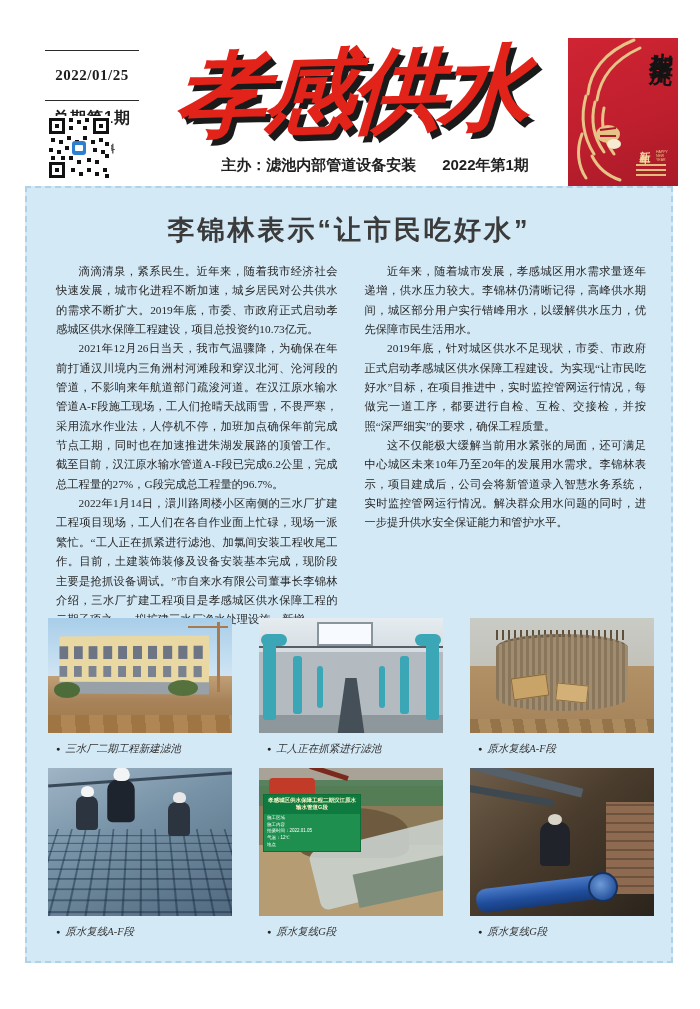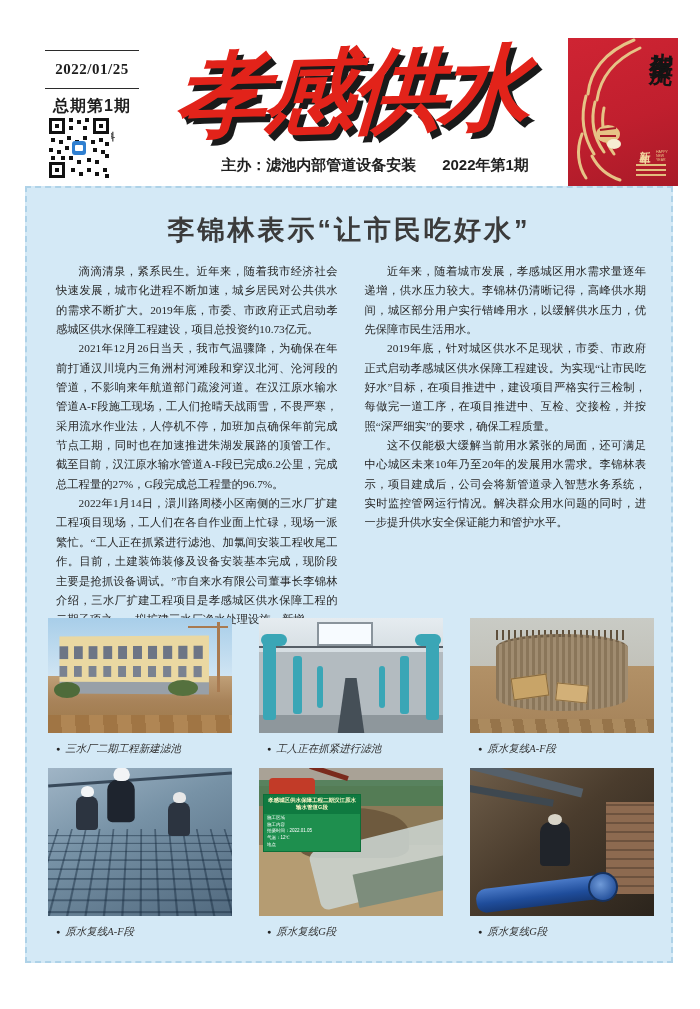--- a/index.html
+++ b/index.html
@@ -4,21 +4,21 @@
 <style>
   html,body{margin:0;padding:0;background:#ffffff;}
   .page{position:relative;width:700px;height:1009px;background:#ffffff;overflow:hidden;
         border-right:2px solid #e2e2e2;border-bottom:2px solid #ececec;
         font-family:"Liberation Serif", serif;color:#2e2e2e;}
 
   
   .mast-left{position:absolute;left:45px;top:50px;width:94px;text-align:center;
              font-family:"Liberation Sans", sans-serif;}
   .mast-date{border-top:1.5px solid #2b2b2b;border-bottom:1.5px solid #2b2b2b;
-             padding:10px 0;font-family:"Liberation Serif", serif;font-weight:bold;
+             padding:16px 0;font-family:"Liberation Serif", serif;font-weight:bold;
              font-size:15px;color:#1d1d1d;letter-spacing:.5px;}
   .mast-issue{margin-top:7px;font-size:16px;font-weight:bold;color:#1d1d1d;letter-spacing:1px;}
   .mast-internal{margin-top:13px;font-size:10px;font-weight:bold;color:#333;letter-spacing:3px;}
   .qr{position:absolute;left:47px;top:116px;width:64px;height:64px;background:#fff;}
   .qr svg{display:block;}
 
   .mast-title{position:absolute;left:145px;top:26px;width:412px;height:132px;
               display:flex;align-items:center;justify-content:center;
               font-family:"DejaVu Sans", sans-serif;font-weight:900;font-style:italic;
               font-size:92px;line-height:1;color:#e2231a;letter-spacing:-4px;
@@ -263,21 +263,21 @@
     <div class="headline">李锦林表示“让市民吃好水”</div>
 
     <div class="cols">
       <div class="col">
         <p>滴滴清泉，紧系民生。近年来，随着我市经济社会快速发展，城市化进程不断加速，城乡居民对公共供水的需求不断扩大。2019年底，市委、市政府正式启动孝感城区供水保障工程建设，项目总投资约10.73亿元。</p>
         <p>2021年12月26日当天，我市气温骤降，为确保在年前打通汉川境内三角洲村河滩段和穿汉北河、沦河段的管道，不影响来年航道部门疏浚河道。在汉江原水输水管道A-F段施工现场，工人们抢晴天战雨雪，不畏严寒，采用流水作业法，人停机不停，加班加点确保年前完成节点工期，同时也在加速推进朱湖发展路的顶管工作。截至目前，汉江原水输水管道A-F段已完成6.2公里，完成总工程量的27%，G段完成总工程量的96.7%。</p>
         <p>2022年1月14日，澴川路周楼小区南侧的三水厂扩建工程项目现场，工人们在各自作业面上忙碌，现场一派繁忙。“工人正在抓紧进行滤池、加氯间安装工程收尾工作。目前，土建装饰装修及设备安装基本完成，现阶段主要是抢抓设备调试。”市自来水有限公司董事长李锦林介绍，三水厂扩建工程项目是孝感城区供水保障工程的二期子项之一，拟扩建三水厂净水处理设施，新增</p>
       </div>
       <div class="col">
         <p>近年来，随着城市发展，孝感城区用水需求量逐年递增，供水压力较大。李锦林仍清晰记得，高峰供水期间，城区部分用户实行错峰用水，以缓解供水压力，优先保障市民生活用水。</p>
-        <p>2019年底，针对城区供水不足现状，市委、市政府正式启动孝感城区供水保障工程建设。为实现“让市民吃好水”目标，在项目推进中，建设项目严格实行三检制，每做完一道工序，在项目推进中、互检、交接检，并按照“深严细实”的要求，确保工程质量。</p>
+        <p>2019年底，针对城区供水不足现状，市委、市政府正式启动孝感城区供水保障工程建设。为实现“让市民吃好水”目标，在项目推进中，实时监控管网运行情况，每做完一道工序，都要进行自检、互检、交接检，并按照“深严细实”的要求，确保工程质量。</p>
         <p>这不仅能极大缓解当前用水紧张的局面，还可满足中心城区未来10年乃至20年的发展用水需求。李锦林表示，项目建成后，公司会将新管道录入智慧水务系统，实时监控管网运行情况。解决群众用水问题的同时，进一步提升供水安全保证能力和管护水平。</p>
       </div>
     </div>
 
     <div class="grid">
 
       <div class="prow row1">
         <div class="pcell">
           <div class="photo ph1">
             <div class="bld">

